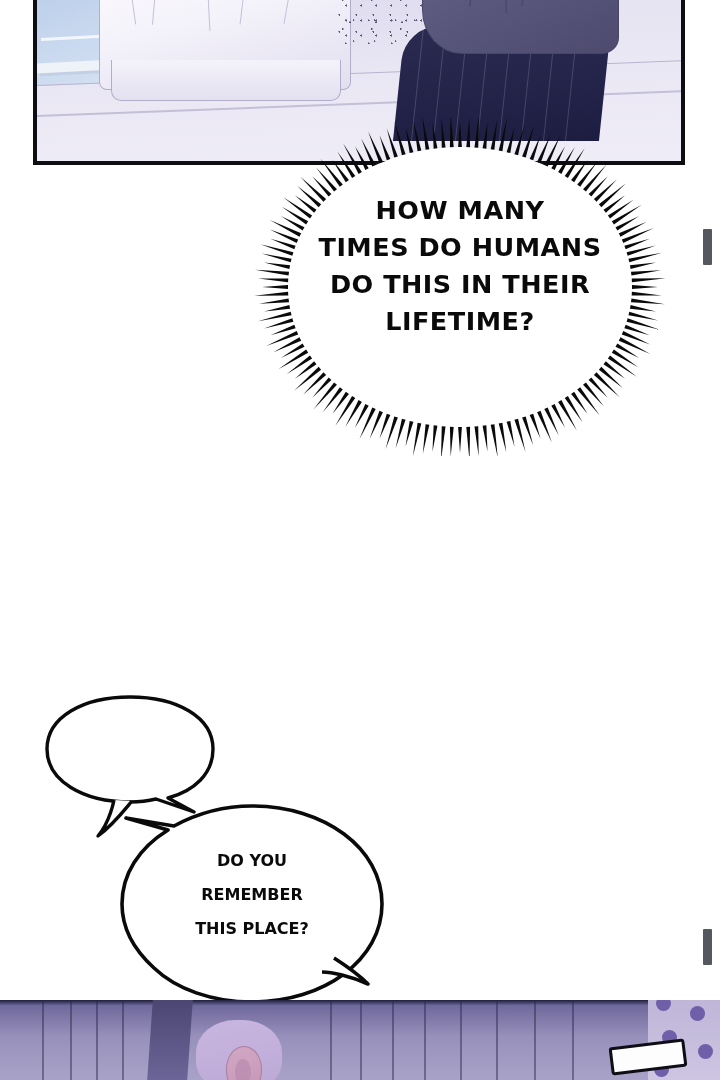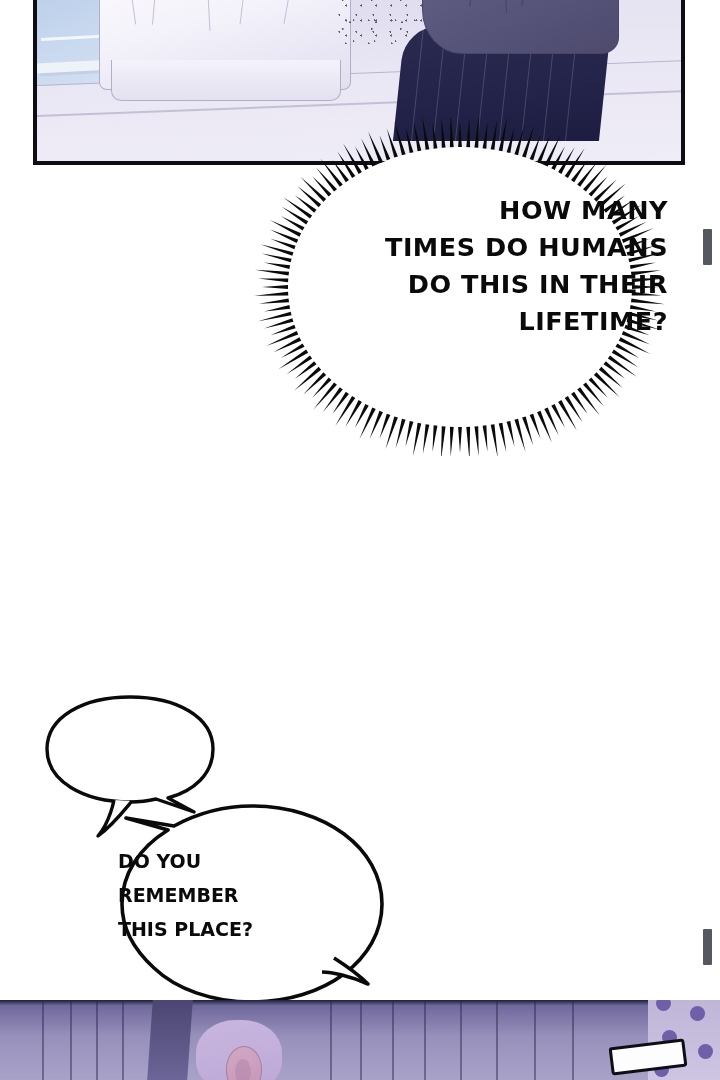--- a/index.html
+++ b/index.html
@@ -143,21 +143,21 @@
     left: 252px;
     top: 118px;
     width: 416px;
     height: 338px;
   }
   .burst-wrap svg { display: block; width: 100%; height: 100%; }
   .burst-text {
     position: absolute;
     left: 0; right: 0;
     top: 74px;
-    text-align: right;
+    text-align: center;
     font-family: "DejaVu Sans", sans-serif;
     font-weight: 700;
     font-size: 25.5px;
     line-height: 37px;
     letter-spacing: .5px;
     color: #0a0a0a;
     white-space: pre-line;
   }
 
   
@@ -186,24 +186,24 @@
     position: absolute;
     left: 118px;
     top: 802px;
     width: 268px;
     height: 208px;
   }
   .bub-place-text {
     position: absolute;
     left: 0; right: 0;
     top: 42px;
-    text-align: left;
+    text-align: center;
     font-family: "DejaVu Sans", sans-serif;
     font-weight: 700;
-    font-size: 19px;
+    font-size: 16px;
     line-height: 34px;
     color: #0a0a0a;
     white-space: pre-line;
   }
 
   
   .panel-bottom {
     position: absolute;
     left: 0;
     top: 1000px;

